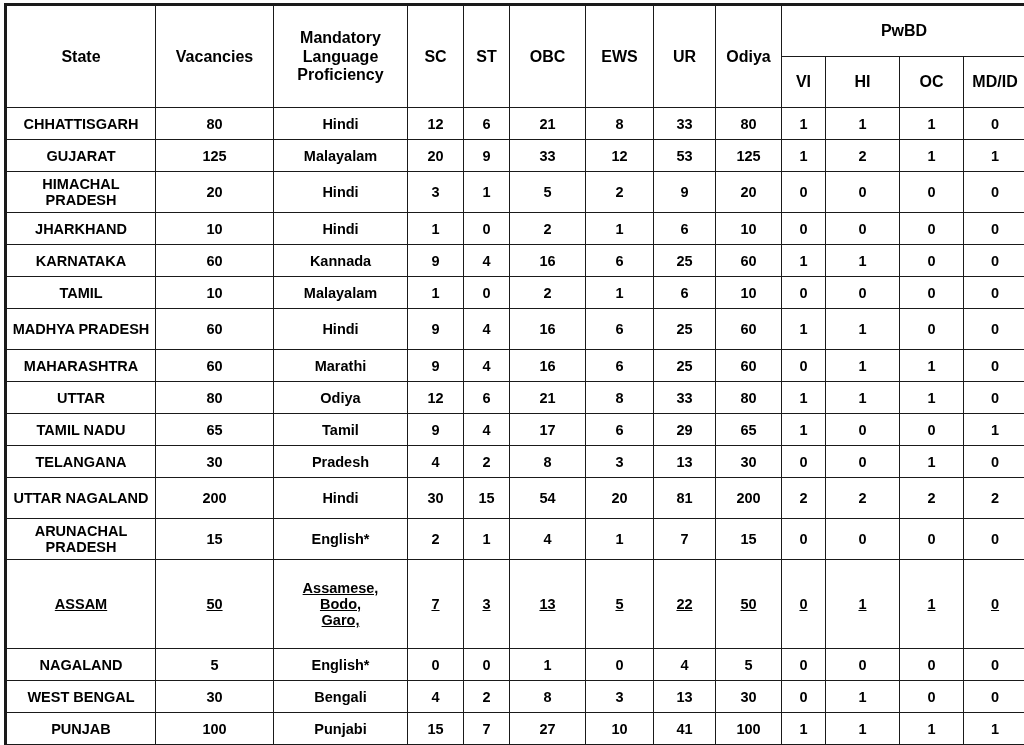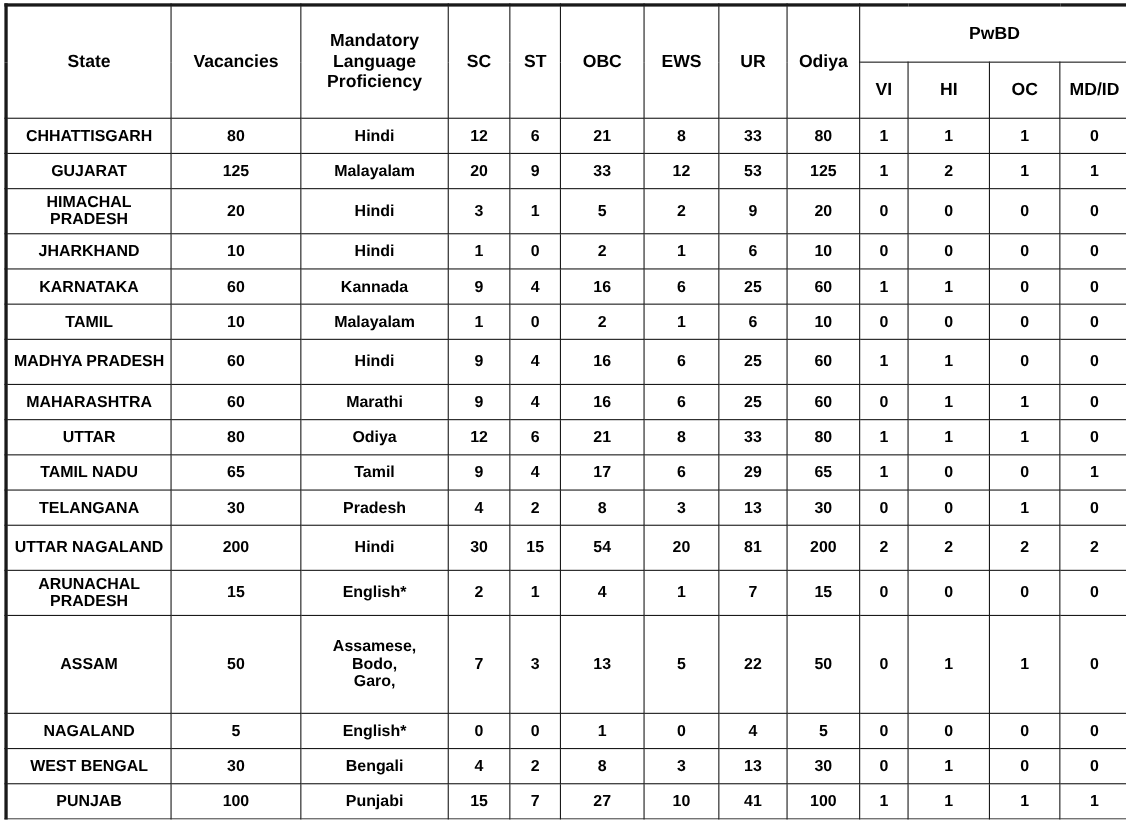--- a/index.html
+++ b/index.html
@@ -66,21 +66,21 @@
   }
   .lang-cell {
     font-size: 15px;
   }
   .lang-multi {
     font-size: 15px;
     line-height: 1.3;
   }
   .row-tall td { height: 38px; }
   .row-norm td { height: 29px; }
-  .row-assam td { height: 86px; }
+  .row-assam td { height: 86px; text-decoration: underline; }
   .row-total td { height: 30px; }
   .footnote-cell {
     font-size: 14px;
     line-height: 1.22;
     font-weight: bold;
     padding: 4px 10px 5px 10px;
     text-align: center;
     letter-spacing: -0.25px;
     transform: scaleX(0.94);
     transform-origin: center center;

